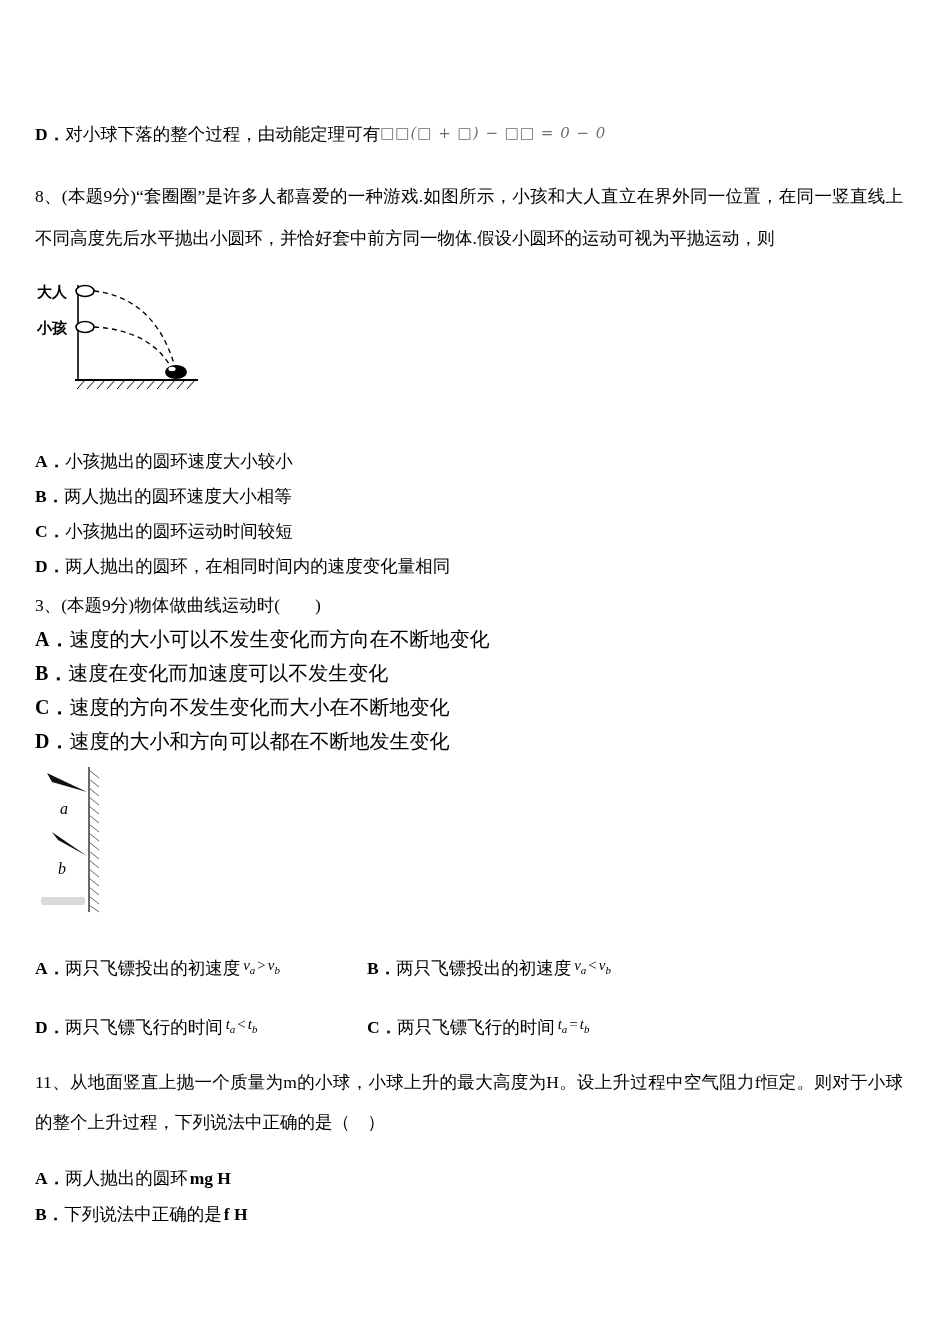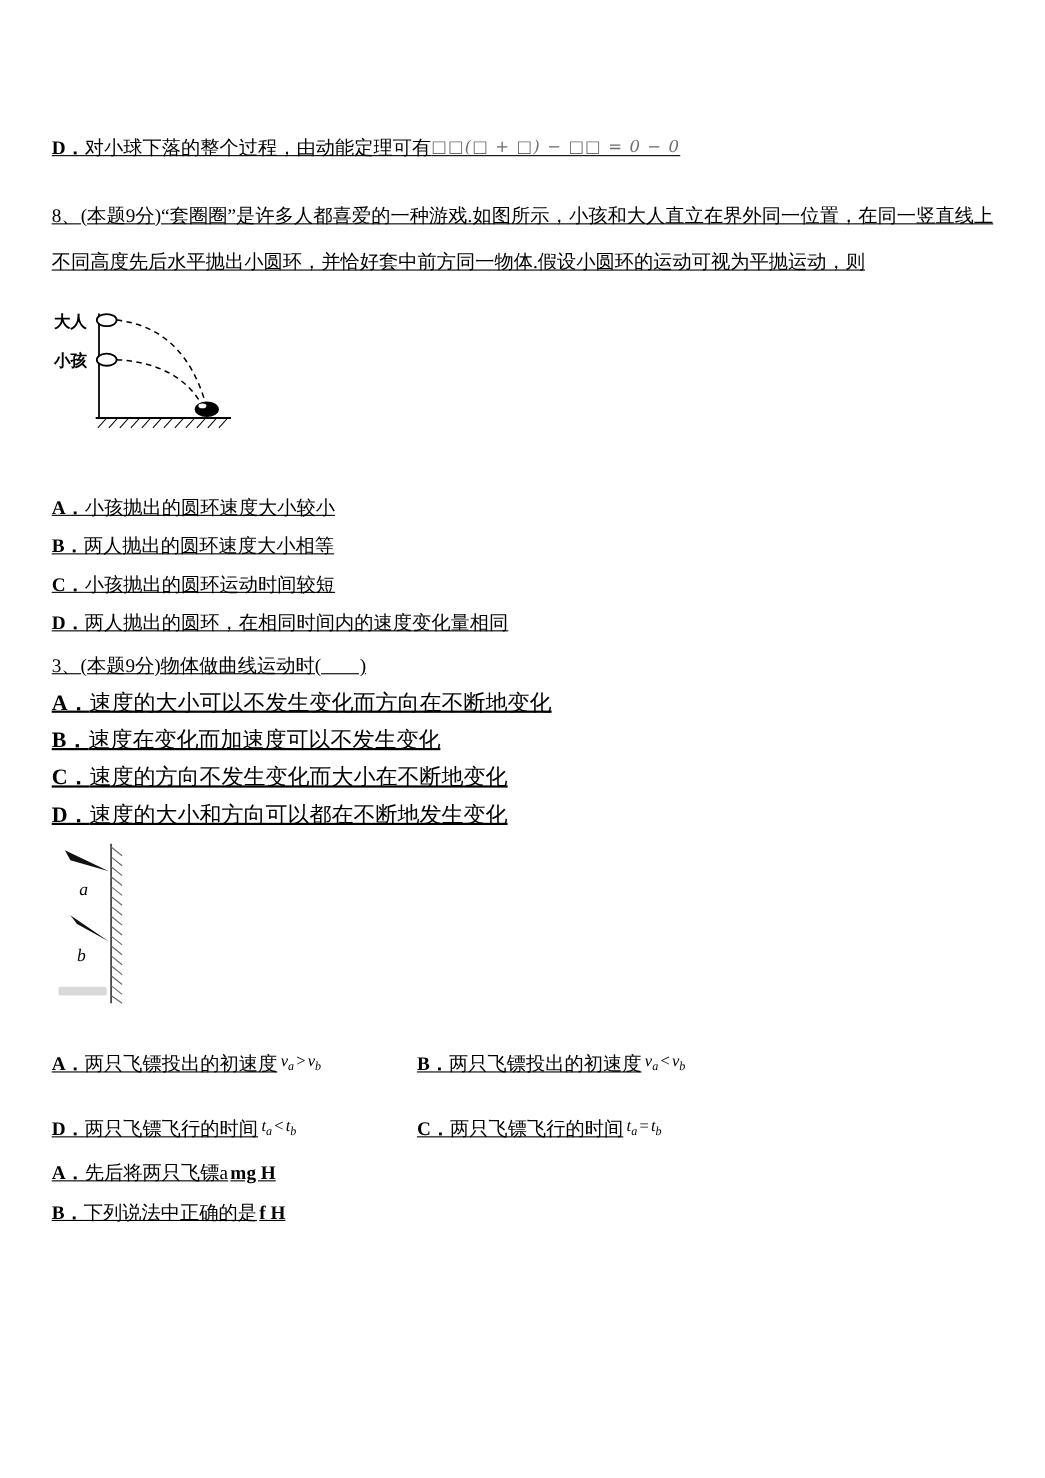--- a/index.html
+++ b/index.html
@@ -4,21 +4,21 @@
 <style>
   html, body { margin: 0; padding: 0; }
   body {
     width: 950px;
     height: 1344px;
     background: #ffffff;
     color: #000000;
     font-family: "Liberation Serif", "DejaVu Serif", serif;
     overflow: hidden;
   }
-  .page { padding: 104px 47px 0 47px; text-decoration: underline; }
+  .page { padding: 104px 47px 0 35px; }
 
   .dline { font-size: 17.5px; line-height: 22px; }
   .letter { font-weight: bold; }
 
   .formula {
     font-family: "DejaVu Serif", "Liberation Serif", serif;
     font-style: italic;
     font-size: 15px;
     color: #6e6e6e;
     vertical-align: 2px;
@@ -170,18 +170,19 @@
       <span class="letter">B．</span><span>两只飞镖投出的初速度</span><span class="math-img"><i>v</i><sub>a</sub><span class="rel">&lt;</span><i>v</i><sub>b</sub></span>
     </p>
     <p>
       <span class="letter">D．</span><span>两只飞镖飞行的时间</span><span class="math-img"><i>t</i><sub>a</sub><span class="rel">&lt;</span><i>t</i><sub>b</sub></span>
     </p>
     <p>
       <span class="letter">C．</span><span>两只飞镖飞行的时间</span><span class="math-img"><i>t</i><sub>a</sub><span class="rel">=</span><i>t</i><sub>b</sub></span>
     </p>
   </div>
 
+  <p class="stem2" style="margin-top:18px;">11、从地面竖直上抛一个质量为m的小球，小球上升的最大高度为H。设上升过程中空气阻力f恒定。则对于小球的整个上升过程，下列说法中正确的是（　）</p>
   <div class="q11opts">
-    <p class="opt"><span class="letter">A．</span><span>先后将两只飞镖a</span><span class="qty">mg H</span></p>
+    <p class="opt"><span class="letter">A．</span><span>两人抛出的圆环</span><span class="qty">mg H</span></p>
     <p class="opt"><span class="letter">B．</span><span>下列说法中正确的是</span><span class="qty">f H</span></p>
   </div>
 
 </div>
 
 </body></html>

